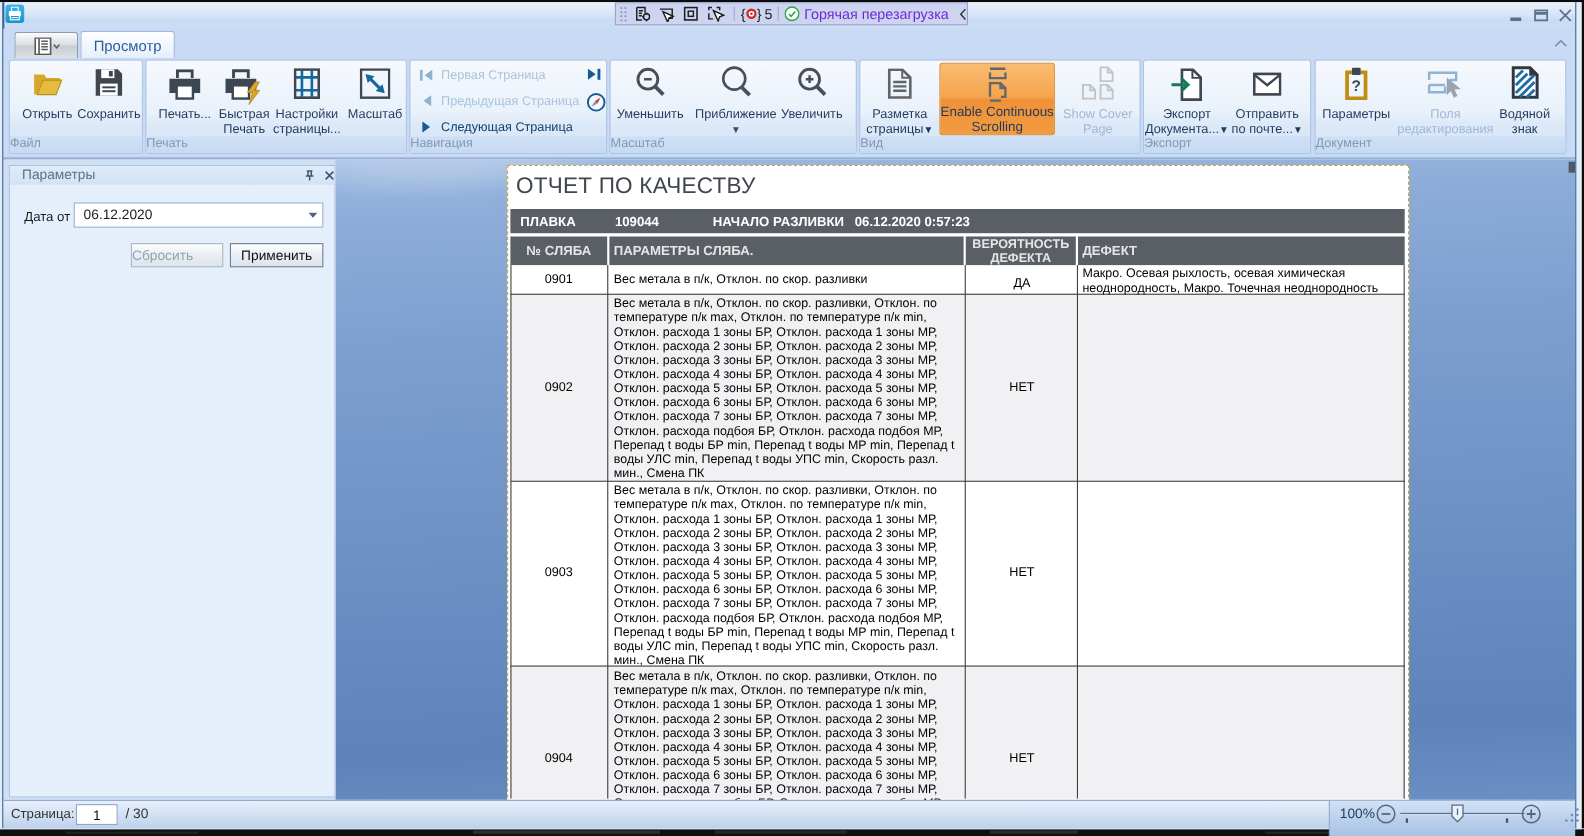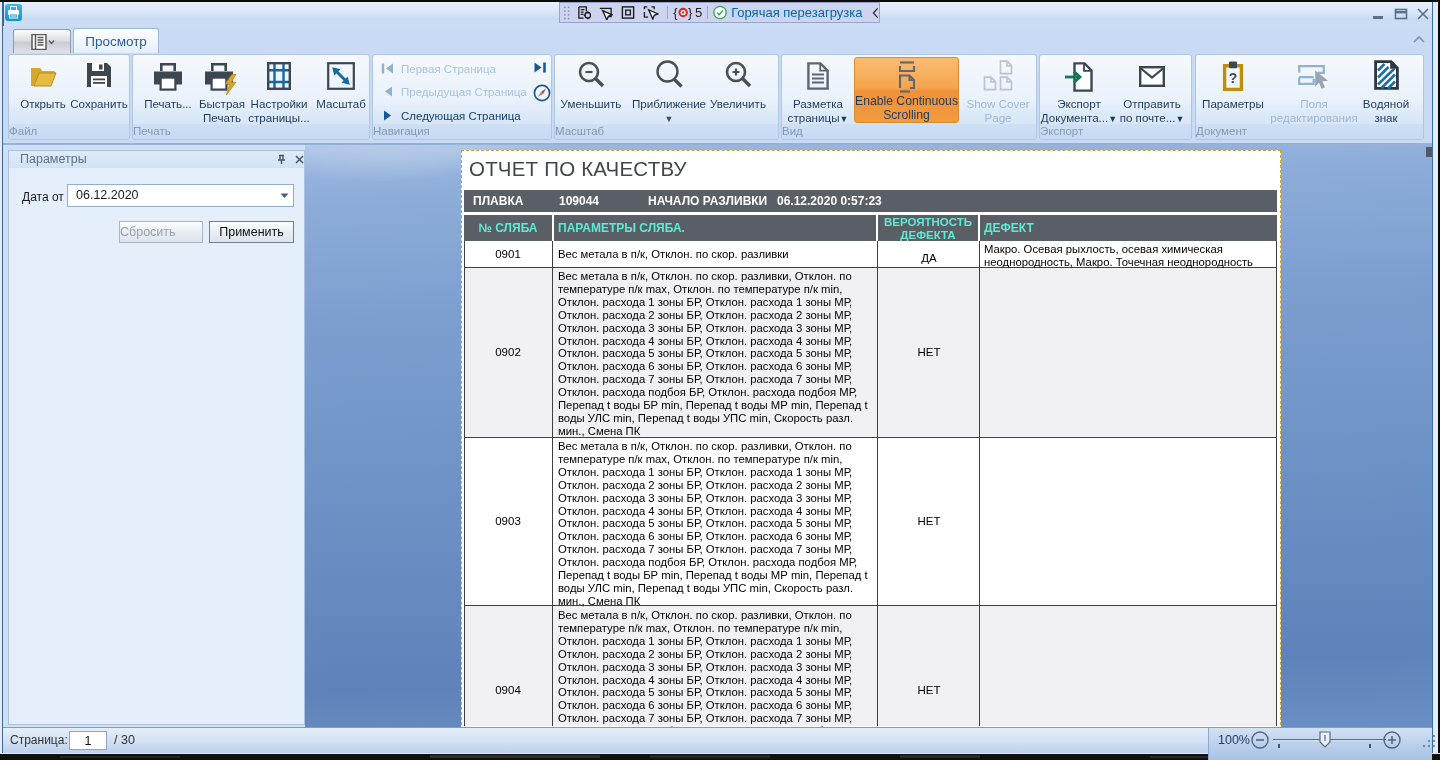--- a/index.html
+++ b/index.html
@@ -12,21 +12,21 @@
 #leftlight{left:0;top:2px;width:2px;height:751px;background:#e3ecf7}
 #leftborder{left:2px;top:2px;width:2px;height:751px;background:#3c679b}
 #rightborder{left:1432px;top:2px;width:1px;height:751px;background:#3b6ba1;z-index:5}
 #botlight{left:0;top:753px;width:1440px;height:1px;background:#dfe8f4}
 #botblack{left:0;top:754px;width:1440px;height:6px;background:#101010}
 
 #titlebar{left:3px;top:2px;width:1429px;height:24px;background:linear-gradient(#e9f1fb,#d9e7f8 40%,#c9dbf3 70%,#cddef4)}
 #appicon{left:5px;top:4px;width:17px;height:17px;border-radius:3px;background:linear-gradient(#3fb7e8,#1693cc);}
 #hotbar{left:559px;top:2px;width:321px;height:21px;background:#cdd4f0;border:1px solid #9aa3cd;display:flex;align-items:center;white-space:nowrap;overflow:hidden}
 #hotbar .sep{width:1px;height:13px;background:#a0a8cf;margin:0 5px}
-#hottext{font-size:13px;color:#0369a1;margin-left:4px}
+#hottext{font-size:13px;color:#6d28d9;margin-left:4px}
 
 #tabrow{left:3px;top:26px;width:1429px;height:27px;background:#c8daf4}
 #appmenubtn{left:10px;top:3px;width:58px;height:24px;border:1px solid #8f9cb0;border-bottom:none;border-radius:3px 3px 0 0;background:linear-gradient(#fbfbfb,#d9dde2 48%,#c7ccd3 52%,#dfe3e8)}
 #tabactive{left:70px;top:2px;width:86px;height:25px;border:1px solid #9db9dc;border-bottom:none;border-radius:3px 3px 0 0;background:linear-gradient(#fdfeff,#f0f6fd 60%,#e4eefa);color:#2a5d9e;font-size:13.5px;text-align:center;line-height:25px}
 
 #ribbon{left:3px;top:53px;width:1429px;height:91px;background:#c8daf4}
 #ribbonline{left:3px;top:143px;width:1429px;height:2px;background:#98b2d6}
 .group{position:absolute;top:1px;height:86px;border:1px solid #aec5e4;border-radius:3px;background:linear-gradient(#f6f9fd,#e9f1fb 55%,#dce9f8 70%,#d3e3f6)}
 .gcap{position:absolute;left:0;right:0;bottom:0;height:15px;background:linear-gradient(#cfe0f5,#c6daf3);border-radius:0 0 3px 3px;color:#8498b3;font-size:11.5px;text-align:left;line-height:15px}
 .bigbtn{position:absolute;top:2px;width:56px;height:68px;text-align:center}
@@ -38,21 +38,21 @@
 
 #content{left:3px;top:145px;width:1429px;height:582px;background:#cfe0f4}
 #panel{left:5px;top:5px;width:297px;height:575px;border:1px solid #aac2e0;background:#e5eefb}
 #panelhead{left:0;top:0;right:0;height:17px;background:linear-gradient(#e0ebfa,#d2e2f5);color:#5f7187;font-size:12.5px;padding-left:11px;line-height:17px}
 #docarea{left:302px;top:0;width:1127px;height:582px;background:linear-gradient(178deg,#9cb9e1 0%,#8cabd8 10%,#7d9fd0 28%,#7195c7 50%,#6389bf 75%,#5d83ba 88%,#6a8fc3 100%);overflow:hidden}
 #sweep{left:-140px;top:-175px;width:620px;height:300px;background:radial-gradient(ellipse 52% 46% at 42% 35%,rgba(255,255,255,.5),rgba(255,255,255,.22) 55%,rgba(255,255,255,0) 72%);transform:rotate(-6deg)}
 #page{left:156px;top:5px;width:820px;height:590px;background:#fff;border:1px dashed #cfa32e;overflow:hidden}
 #thumb{left:1121px;top:2px;width:6px;height:10px;background:#4e5a68}
 
 .darkbar{position:absolute;background:#5a5f66;color:#fff;font-weight:bold;font-size:12px}
-.hcell{position:absolute;background:#5a5f66;color:#5eead4;font-weight:bold;font-size:12px}
+.hcell{position:absolute;background:#5a5f66;color:#e5e5e5;font-weight:bold;font-size:12px}
 .rowline{position:absolute;background:#404040;height:1px}
 .vline{position:absolute;background:#404040;width:1px}
 .ctext{position:absolute;font-size:11.3px;color:#000;line-height:12.9px;white-space:nowrap}
 .cnum{position:absolute;font-size:11.5px;color:#000;text-align:center}
 
 #statusbar{left:3px;top:727px;width:1429px;height:26px;background:linear-gradient(#e8effa,#d4e2f4 50%,#bcd1ec)}
 #sbtop{left:0;top:0;width:1429px;height:1px;background:#7f9dc1}
 #zoomsec{left:1205px;top:1px;width:224px;height:40px;background:linear-gradient(#d3e1f4,#b6cdea 50%,#9fbce2);border-left:1px solid #8fa9cc}
 </style></head>
 <body>

